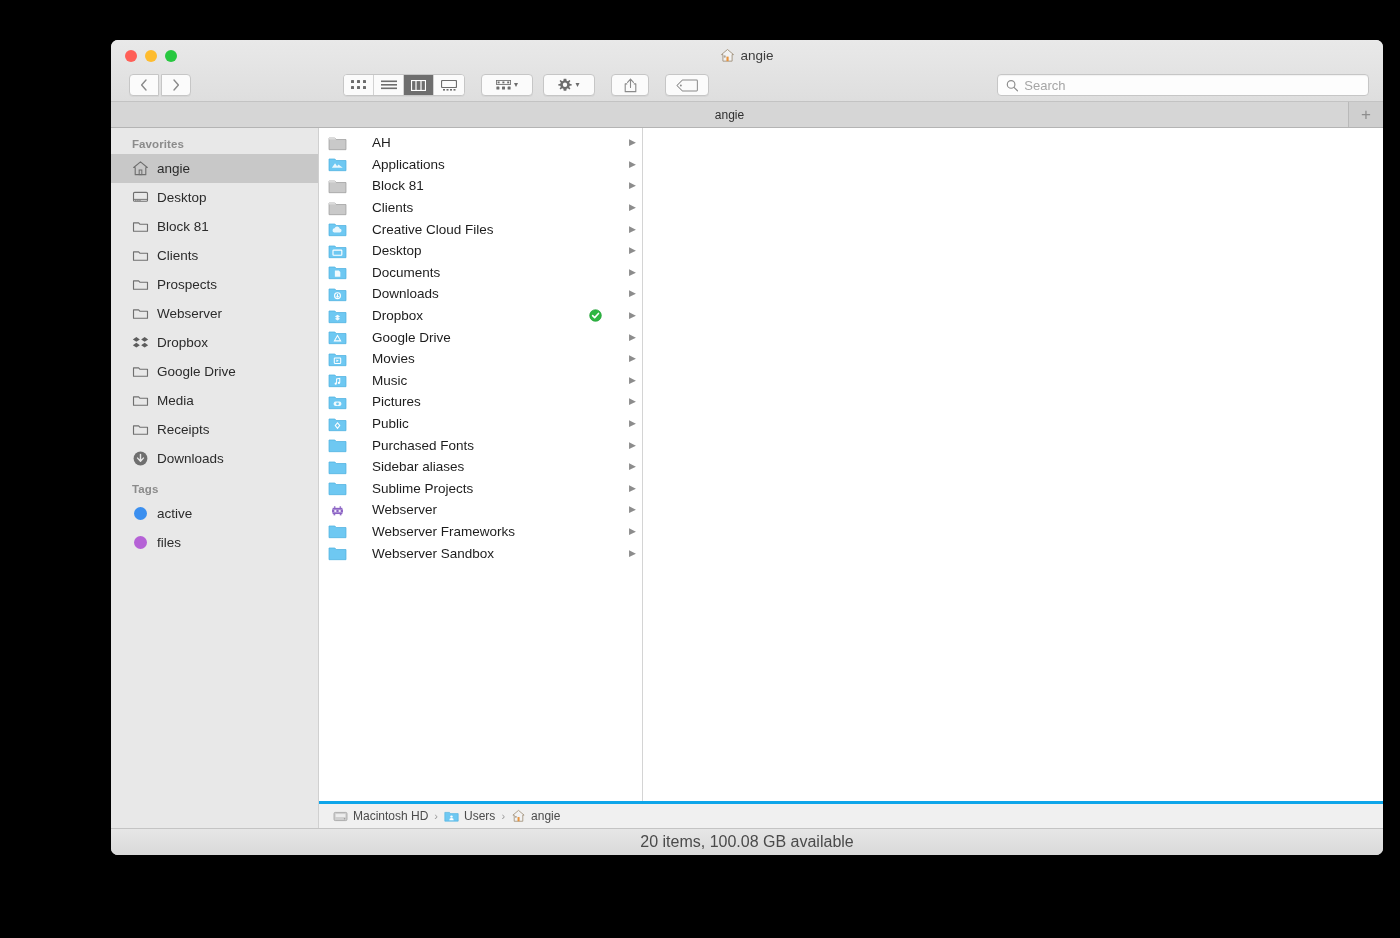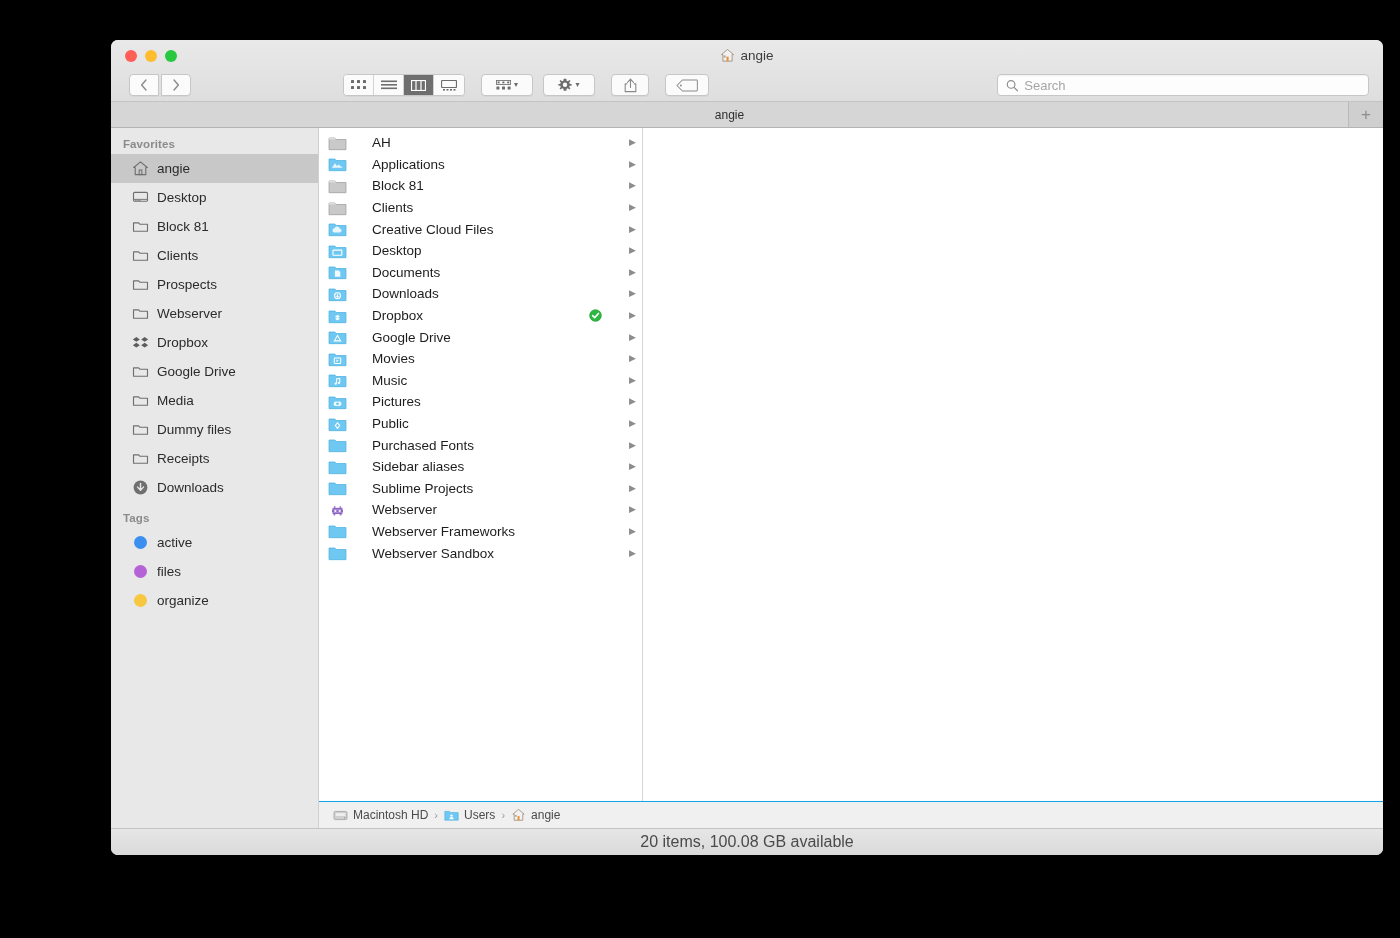--- a/index.html
+++ b/index.html
@@ -112,21 +112,21 @@
   .body { flex: 1; display: flex; min-height: 0; }
 
   
   .sidebar {
     width: 208px; flex: none; background: #e8e8e8;
     border-right: 1px solid #d0d0d0;
     padding-top: 6px; overflow: hidden;
   }
   .sb-head {
     font-size: 11.5px; color: #8b8b8b; font-weight: bold;
-    padding: 4px 0 4px 12px; letter-spacing: 0.1px;
+    padding: 4px 0 4px 21px; letter-spacing: 0.1px;
   }
   .sb-item {
     height: 29px; display: flex; align-items: center; gap: 8px;
     padding-left: 20px; font-size: 13.5px; color: #2b2b2b;
   }
   .sb-item.selected { background: #c8c8c8; }
   .sb-ico { width: 18px; height: 18px; flex: none; display: flex; align-items: center; justify-content: center; }
   .tag-dot { width: 13px; height: 13px; border-radius: 50%; display: block; }
 
   
@@ -141,21 +141,21 @@
     height: 21.6px; display: flex; align-items: center; gap: 25px;
     padding: 0 6px 0 9px; font-size: 13.5px; color: #1d1d1d;
   }
   .frow .fname { flex: 1; white-space: nowrap; overflow: hidden; text-overflow: ellipsis; }
   .chev { width: 9px; color: #8c8c8c; font-size: 9px; line-height: 1; text-align: right; }
   .badge-ok { width: 13px; height: 13px; flex: none; }
 
   
   .pathbar {
     height: 27px; flex: none; background: #f0f0f0;
-    border-top: 1px solid #0ea5e9;
+    border-top: 3px solid #0ea5e9;
     display: flex; align-items: center; gap: 5px; padding-left: 14px;
     font-size: 12px; color: #4b4b4b;
   }
   .pathsep { color: #9a9a9a; font-size: 11px; padding: 0 1px; }
   .pathitem { display: flex; align-items: center; gap: 5px; }
 
   
   .statusbar {
     height: 27px; flex: none;
     background: linear-gradient(to bottom, #e6e6e6, #d9d9d9);
@@ -399,35 +399,27 @@
 
       <div class="sb-item">
         <span class="sb-ico">
           <svg width="17" height="17" viewBox="0 0 18 18">
                 <path d="M1.6 5.2 L1.6 14 L16.4 14 L16.4 6.6 L8.3 6.6 L7 5.2 Z" fill="none" stroke="#6f6f6f" stroke-width="1.2" stroke-linejoin="round"></path>
               </svg>
         </span>
         <span>Media</span>
       </div>
 
+
       <div class="sb-item">
         <span class="sb-ico">
           <svg width="17" height="17" viewBox="0 0 18 18">
                 <path d="M1.6 5.2 L1.6 14 L16.4 14 L16.4 6.6 L8.3 6.6 L7 5.2 Z" fill="none" stroke="#6f6f6f" stroke-width="1.2" stroke-linejoin="round"></path>
               </svg>
         </span>
-        <span>Dummy files</span>
-      </div>
-
-      <div class="sb-item">
-        <span class="sb-ico">
-          <svg width="17" height="17" viewBox="0 0 18 18">
-                <path d="M1.6 5.2 L1.6 14 L16.4 14 L16.4 6.6 L8.3 6.6 L7 5.2 Z" fill="none" stroke="#6f6f6f" stroke-width="1.2" stroke-linejoin="round"></path>
-              </svg>
-        </span>
         <span>Receipts</span>
       </div>
 
       <div class="sb-item">
         <span class="sb-ico">
           <svg width="17" height="17" viewBox="0 0 18 18">
             <circle cx="9" cy="9" r="7.3" fill="#6f6f6f"></circle>
             <path d="M9 4.6 L9 11.4 M5.9 8.6 L9 11.8 L12.1 8.6" fill="none" stroke="#e8e8e8" stroke-width="1.5" stroke-linecap="round" stroke-linejoin="round"></path>
           </svg>
         </span>
@@ -444,26 +436,20 @@
         <span>active</span>
       </div>
 
       <div class="sb-item">
         <span class="sb-ico">
           <span class="tag-dot" style="background:#b562d6"></span>
         </span>
         <span>files</span>
       </div>
 
-      <div class="sb-item">
-        <span class="sb-ico">
-          <span class="tag-dot" style="background:#f7c83f"></span>
-        </span>
-        <span>organize</span>
-      </div>
 
     </div>
 
     <div class="browser">
       <div class="columns">
         <div class="col1">
 
           <div class="frow">
             <svg width="19" height="16" viewBox="0 0 20 17">
               <path d="M1 3.2 L7.2 3.2 L8.6 4.8 L19 4.8 L19 15.6 L1 15.6 Z" fill="#c9c9c9" stroke="#9e9e9e" stroke-width="0.8" stroke-linejoin="round"></path>

